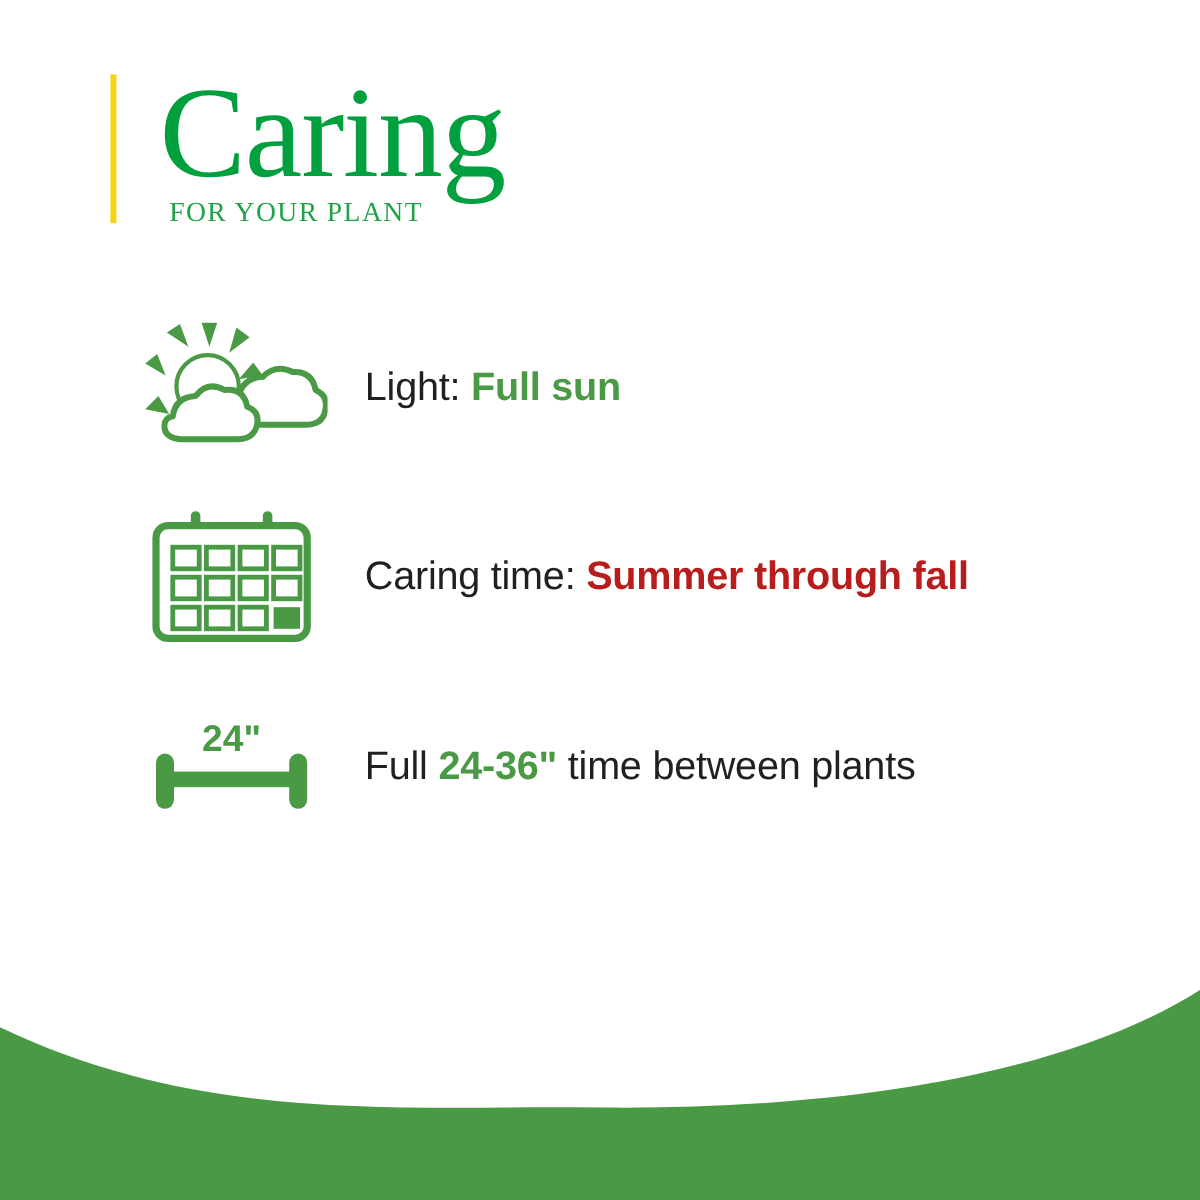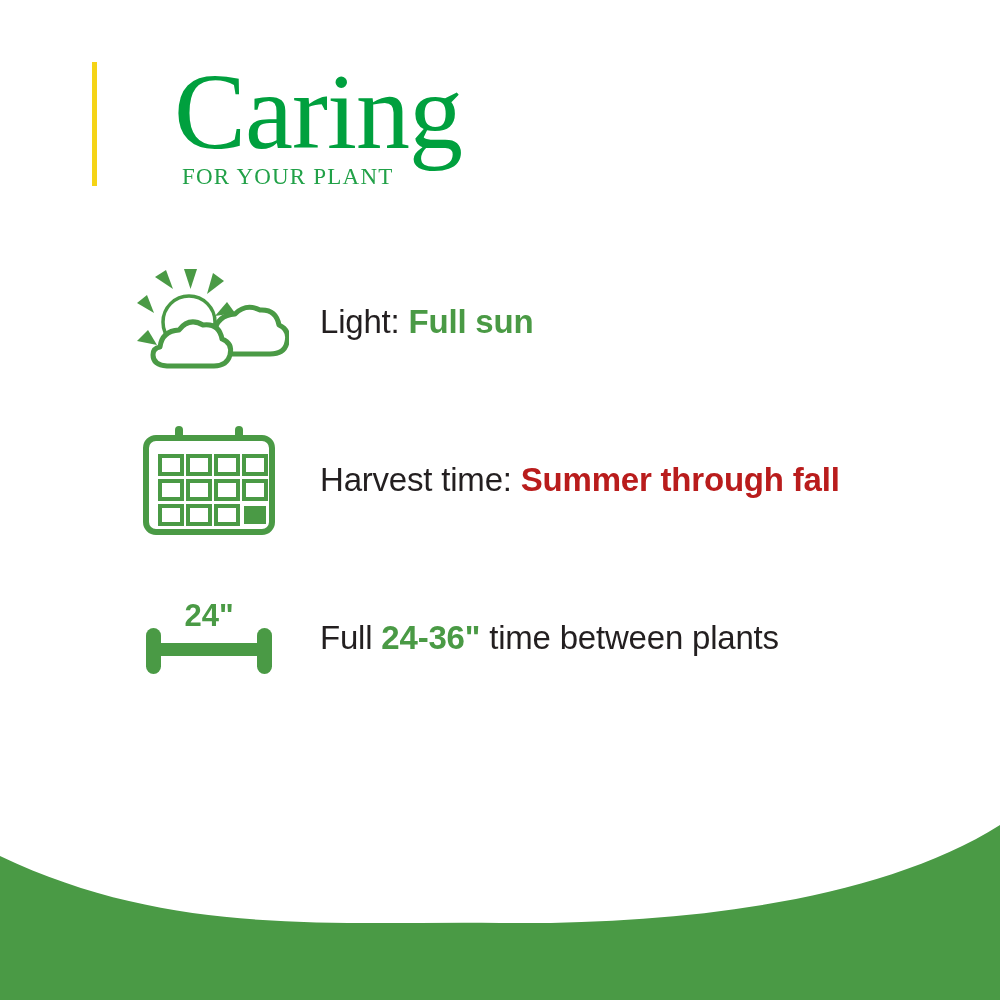--- a/index.html
+++ b/index.html
@@ -24,21 +24,20 @@
     overflow: hidden;
   }
 
   
   #header {
     position: absolute;
     left: 92px;
     top: 62px;
     display: flex;
     align-items: stretch;
-    gap: 41px;
   }
   #accent-bar {
     width: 5px;
     height: 124px;
     background: #F5D416;
     flex: 0 0 auto;
   }
   #header-text {
     margin-left: 36px;
     display: flex;
@@ -62,21 +61,21 @@
     color: #21A148;
     letter-spacing: 1.2px;
     margin: 4px 0 0 8px;
     font-weight: 400;
     white-space: nowrap;
   }
 
   
   #rows {
     position: absolute;
-    left: 16px;
+    left: 0;
     top: 243px;
     width: 859px;
   }
   .care-row {
     display: flex;
     align-items: center;
     height: 158px;
   }
   .row-icon {
     width: 175px;
@@ -169,21 +168,21 @@
           <rect x="75" y="57" width="22" height="18" stroke="#4A9A45" stroke-width="4" fill="#ffffff"></rect>
           <rect x="103" y="57" width="22" height="18" stroke="#4A9A45" stroke-width="4" fill="#ffffff"></rect>
 
           <rect x="19" y="82" width="22" height="18" stroke="#4A9A45" stroke-width="4" fill="#ffffff"></rect>
           <rect x="47" y="82" width="22" height="18" stroke="#4A9A45" stroke-width="4" fill="#ffffff"></rect>
           <rect x="75" y="82" width="22" height="18" stroke="#4A9A45" stroke-width="4" fill="#ffffff"></rect>
           <rect x="103" y="82" width="22" height="18" fill="#4A9A45"></rect>
         </svg>
       </div>
       <div class="row-text">
-        <span>Harvest time:</span><span>&nbsp;</span><span class="hl" style="color: #b91c1c;">Summer through fall</span>
+        <span>Caring time:</span><span>&nbsp;</span><span class="hl" style="color: #b91c1c;">Summer through fall</span>
       </div>
     </div>
 
     <div class="care-row">
       <div class="row-icon">
         <svg width="150" height="90" viewBox="0 0 150 90" fill="none" aria-hidden="true">
           <text x="75" y="33" font-family="Liberation Sans, sans-serif" font-size="31" font-weight="bold" fill="#4A9A45" text-anchor="middle">24"</text>
 
           <rect x="12" y="35" width="15" height="46" rx="7.5" fill="#4A9A45"></rect>
 

